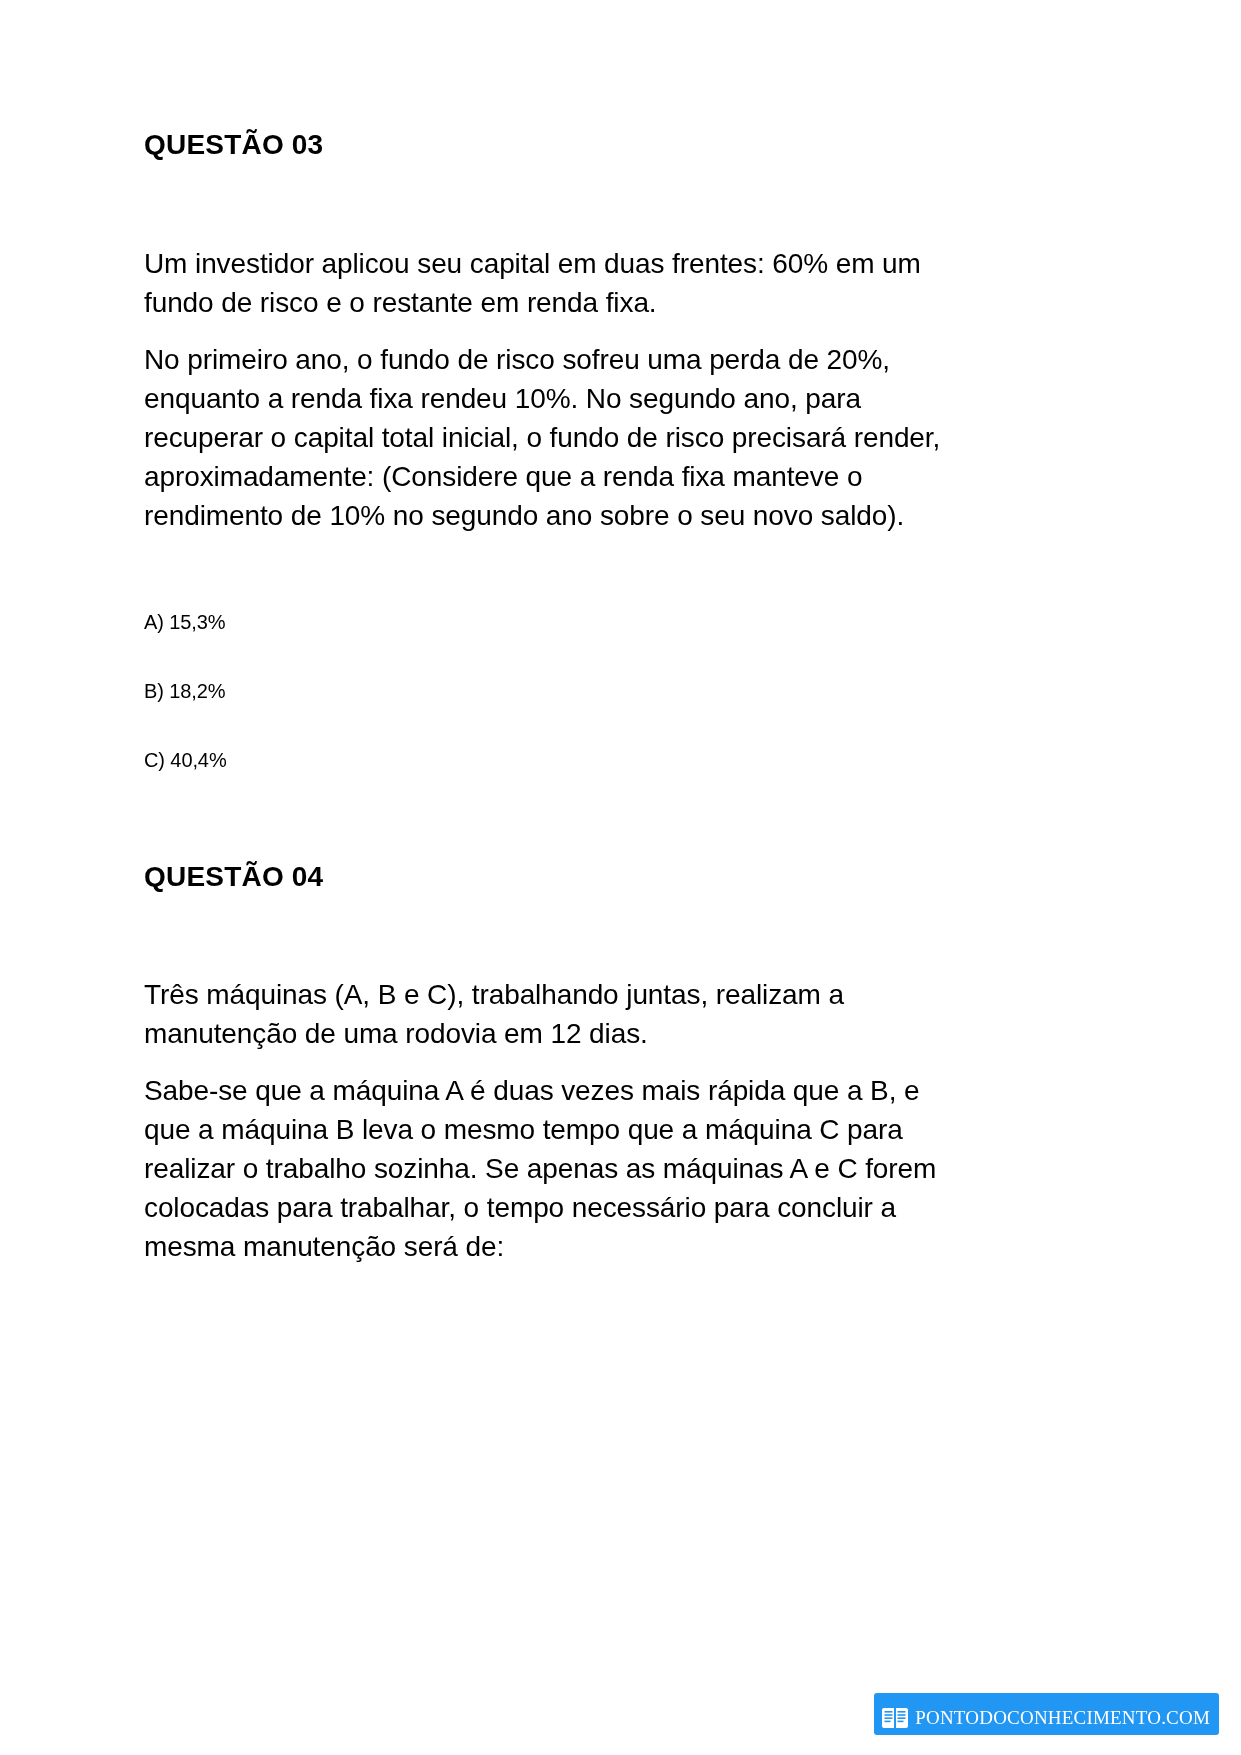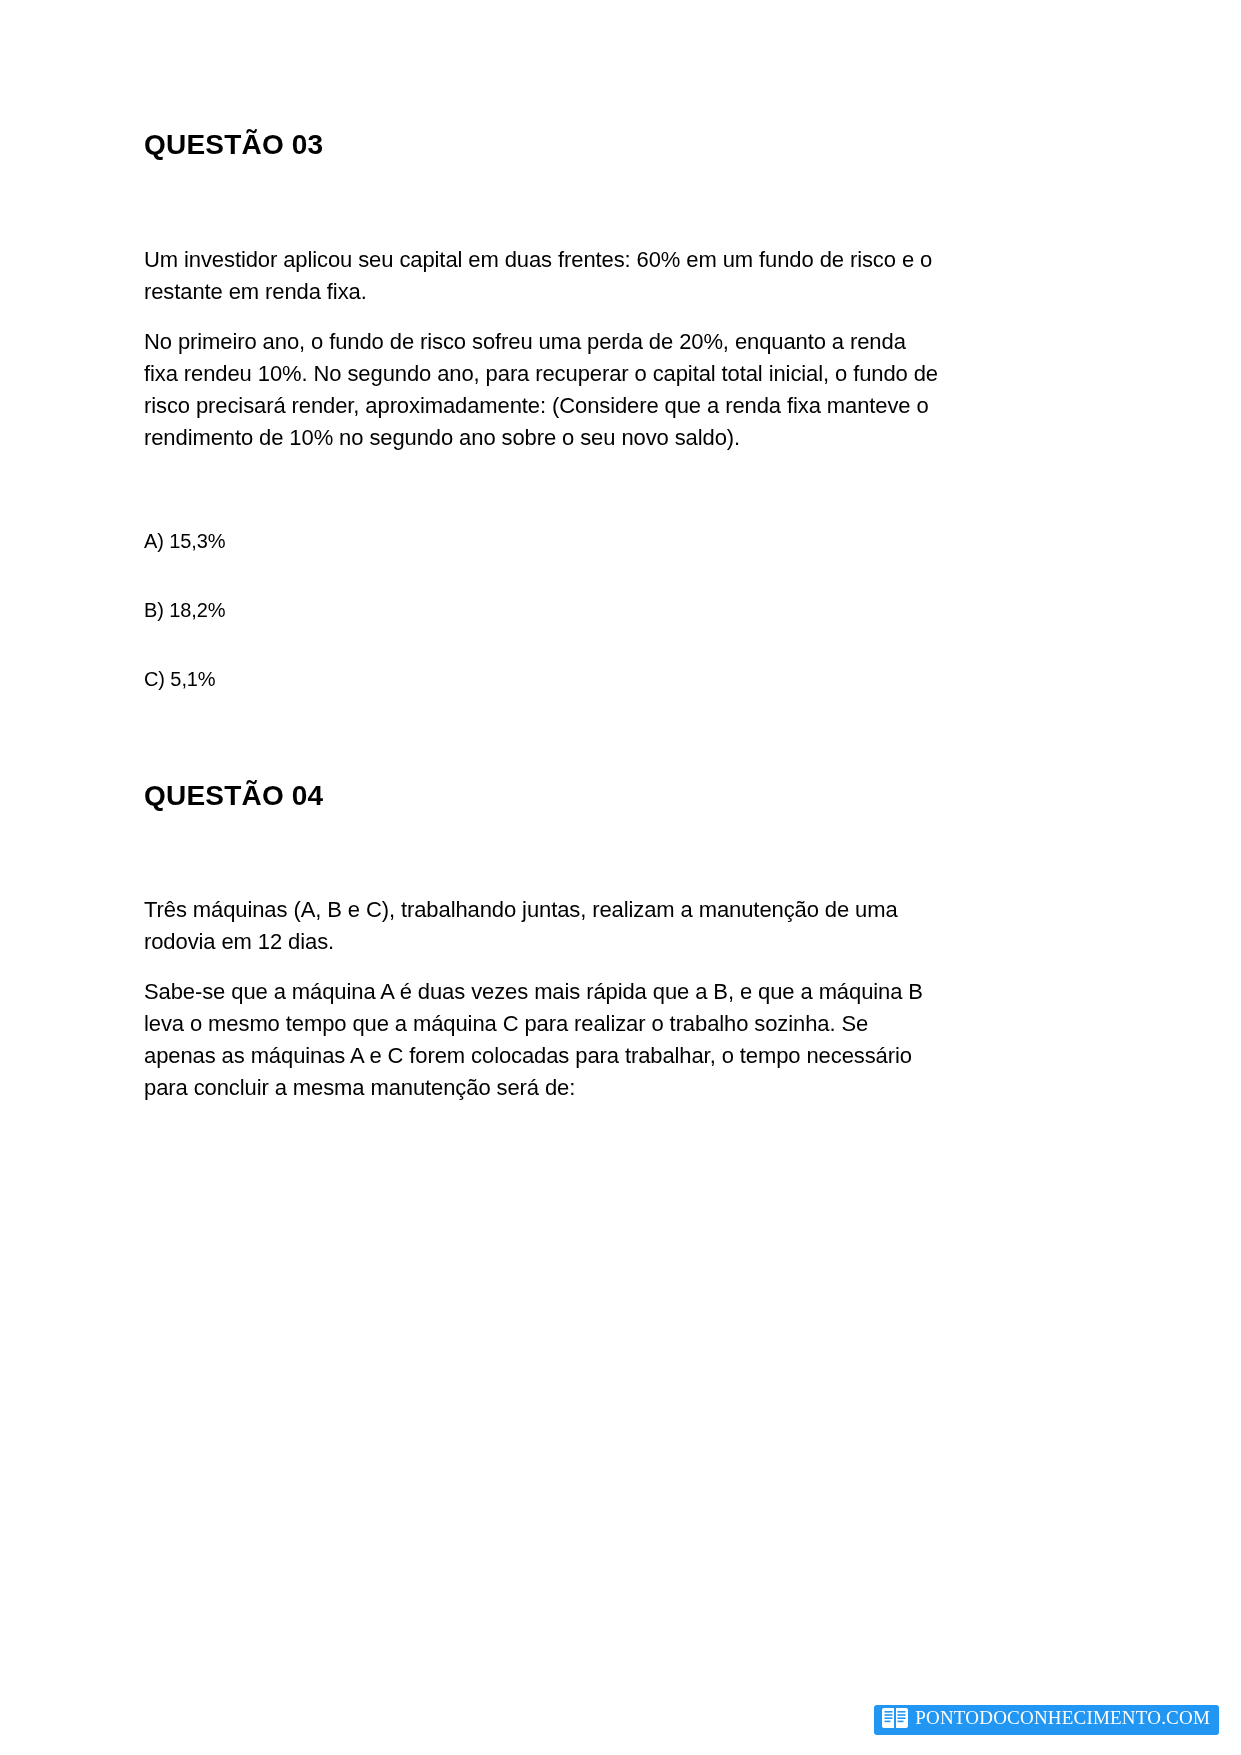--- a/index.html
+++ b/index.html
@@ -29,22 +29,22 @@
   .q-heading {
     font-size: 28px;
     font-weight: bold;
     letter-spacing: 0.2px;
     line-height: 1.2;
   }
   .q-heading.first { margin-top: 128px; }
   .q-heading.second { margin-top: 0; }
 
   .para {
-    font-size: 22px;
-    line-height: 32px;
+    font-size: 28px;
+    line-height: 39px;
     margin: 0;
     letter-spacing: -0.1px;
     font-weight: 400;
     text-align: left;
   }
   .gap-after-heading { height: 82px; }
   .gap-para { height: 18px; }
   .gap-before-options { height: 68px; }
   .gap-between-questions { height: 80px; }
 
@@ -59,21 +59,21 @@
   .option:last-child { margin-bottom: 0; }
 
   .watermark {
     position: absolute;
     right: 22px;
     bottom: 20px;
     display: flex;
     align-items: center;
     background: #2196f3;
     border-radius: 3px;
-    padding: 1px 9px 5px 7px;
+    padding: 13px 9px 5px 7px;
     height: 24px;
     box-sizing: content-box;
   }
   .watermark .wm-icon {
     width: 28px;
     height: 24px;
     margin-right: 6px;
     display: block;
     flex: 0 0 auto;
   }
@@ -100,21 +100,21 @@
 
     <div class="gap-para"></div>
 
     <p class="para">No primeiro ano, o fundo de risco sofreu uma perda de 20%, enquanto a renda fixa rendeu 10%. No segundo ano, para recuperar o capital total inicial, o fundo de risco precisará render, aproximadamente: (Considere que a renda fixa manteve o rendimento de 10% no segundo ano sobre o seu novo saldo).</p>
 
     <div class="gap-before-options"></div>
 
     <div class="options">
       <div class="option">A) 15,3%</div>
       <div class="option">B) 18,2%</div>
-      <div class="option">C) 5,1%</div>
+      <div class="option">C) 40,4%</div>
     </div>
 
     <div class="gap-between-questions"></div>
 
     <div class="q-heading second">QUESTÃO 04</div>
 
     <div class="gap-after-heading"></div>
 
     <p class="para">Três máquinas (A, B e C), trabalhando juntas, realizam a manutenção de uma rodovia em 12 dias.</p>
 

